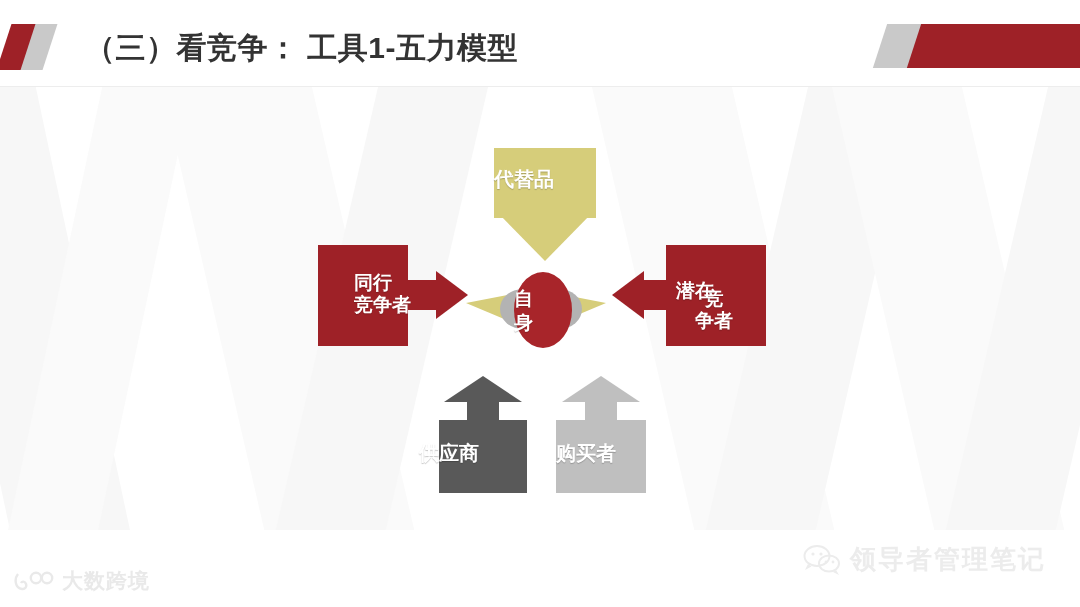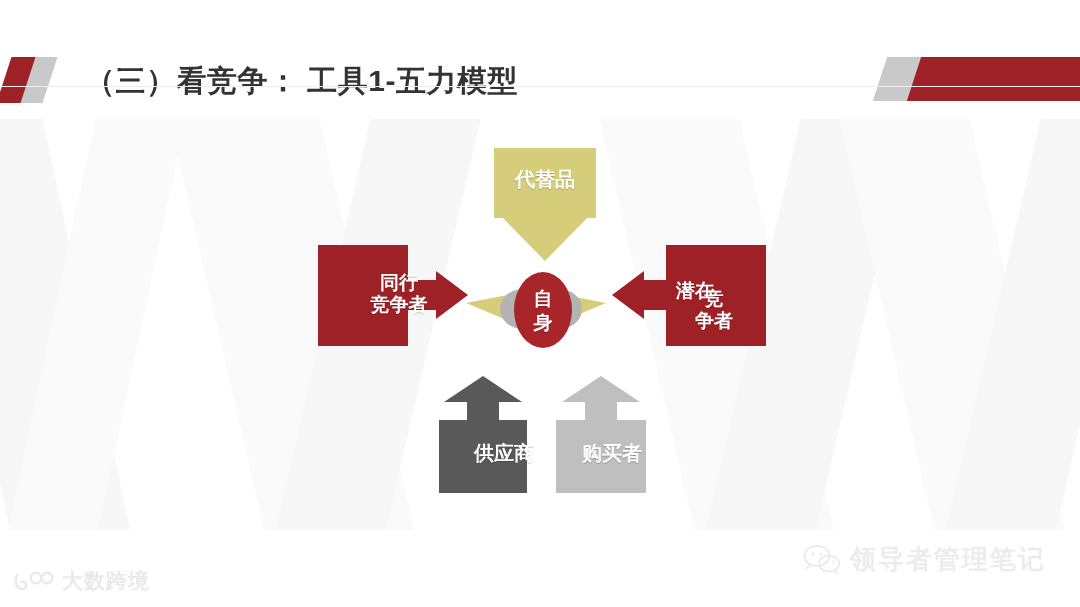--- a/index.html
+++ b/index.html
@@ -31,21 +31,20 @@
     background: #f7f7f7;
   }
   .chev.soft { background: #fafafa; }
 
   
   .header-band {
     position: absolute;
     left: 0; top: 0;
     width: 1080px; height: 86px;
     background: #ffffff;
-    margin-top: 33px;
   }
   .deco-left-red {
     position: absolute;
     left: 4px; top: 24px;
     width: 34px; height: 46px;
     background: #9e2127;
     transform: skewX(-18deg);
   }
   .deco-left-gray {
     position: absolute;
@@ -88,21 +87,20 @@
   .diagram {
     position: absolute;
     left: 0; top: 0;
     width: 1080px; height: 607px;
   }
 
   .node-label {
     position: absolute;
     color: #ffffff;
     font-weight: bold;
-    text-align: center;
     line-height: 1.15;
     text-shadow: 0 1px 1px rgba(0,0,0,0.22);
     white-space: pre-line;
     pointer-events: none;
   }
 
   
   .sub-body {
     position: absolute;
     left: 494px; top: 148px;
@@ -253,21 +251,21 @@
   }
   .sup-head {
     position: absolute;
     left: 444px; top: 376px;
     width: 0; height: 0;
     border-left: 39px solid transparent;
     border-right: 39px solid transparent;
     border-bottom: 26px solid #595959;
   }
   .sup-text {
-    left: 460px; top: 442px;
+    left: 419px; top: 442px;
     width: 88px;
     font-size: 20px;
   }
 
   
   .buy-body {
     position: absolute;
     left: 556px; top: 420px;
     width: 90px; height: 73px;
     background: #bfbfbf;

